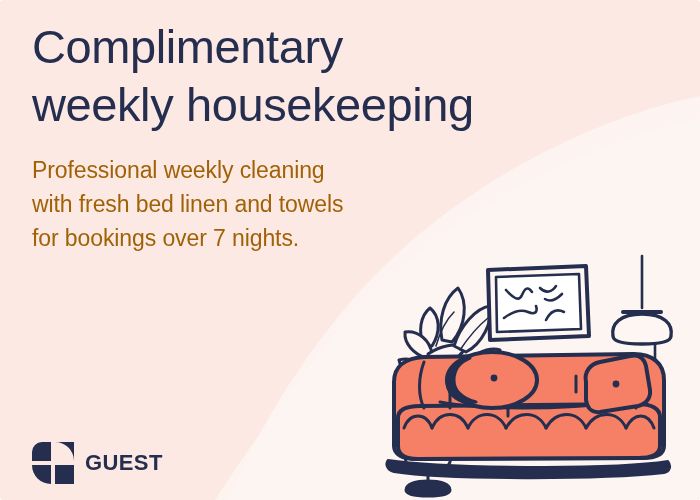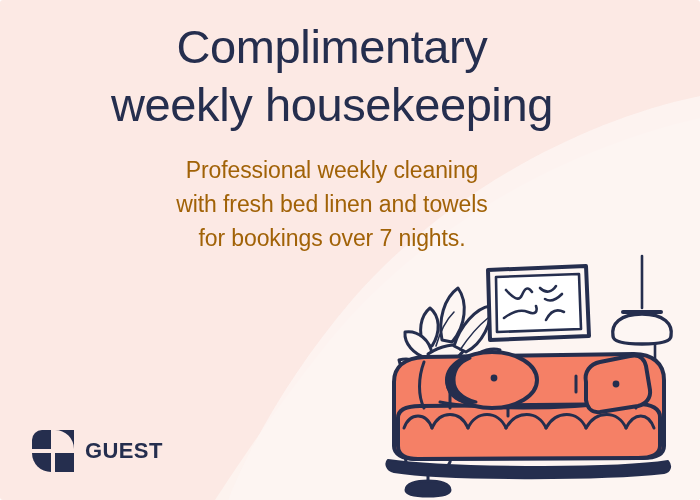--- a/index.html
+++ b/index.html
@@ -13,21 +13,20 @@
     -webkit-font-smoothing: antialiased;
   }
 
   #card {
     position: relative;
     width: 700px;
     height: 500px;
     overflow: hidden;
     background: #fce9e4;
     border-radius: 3px;
-    text-align: center;
   }
 
   
   .swoosh {
     position: absolute;
     pointer-events: none;
     inset: 0;
     width: 700px;
     height: 500px;
   }
@@ -55,21 +54,21 @@
     font-weight: 400;
     line-height: 1.48;
     letter-spacing: -0.1px;
     white-space: pre-line;
   }
 
   
   .logo {
     position: absolute;
     left: 32px;
-    bottom: 28px;
+    bottom: 16px;
     display: flex;
     align-items: center;
     gap: 11px;
   }
   .logo-mark { display: block; }
   .logo-words {
     display: flex;
     flex-direction: column;
     line-height: 0.98;
   }

